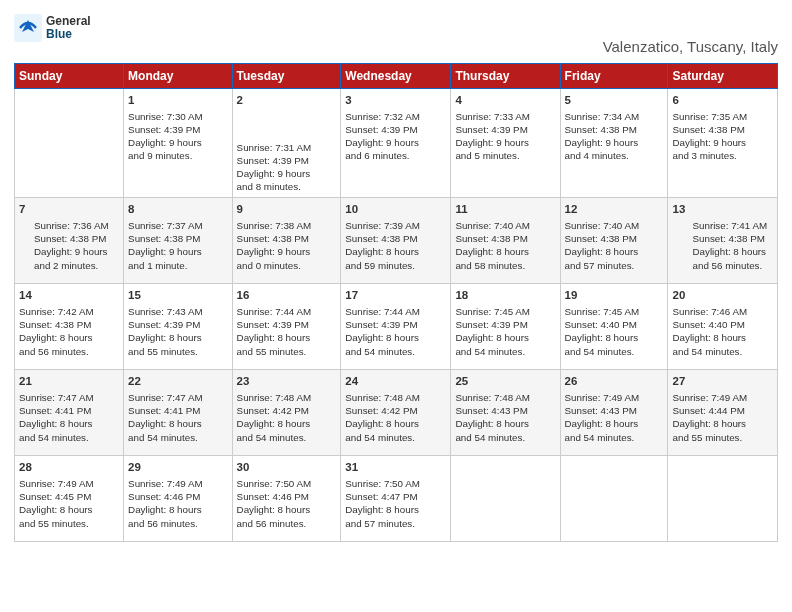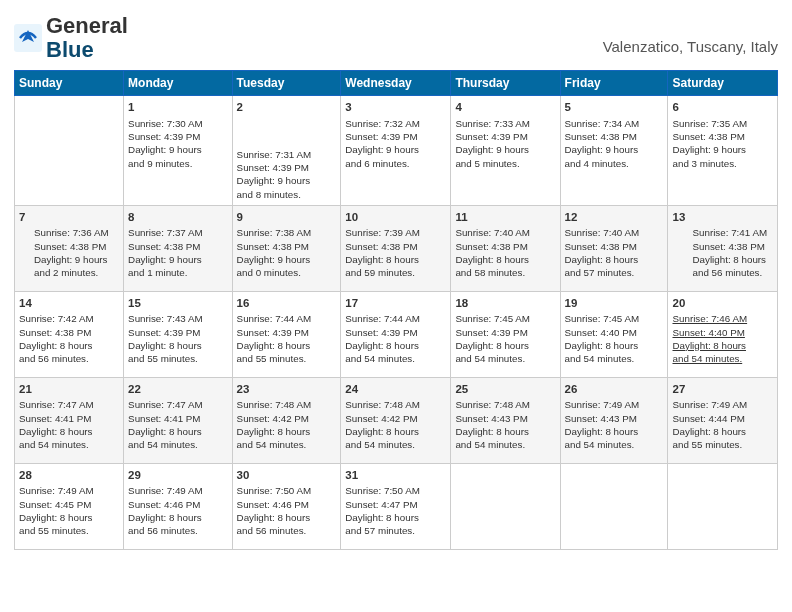--- a/index.html
+++ b/index.html
@@ -22,21 +22,21 @@
       margin-bottom: 8px;
     }
     .logo {
       display: flex;
       align-items: center;
       margin-top: 4px;
     }
     .logo-text {
       display: flex;
       flex-direction: column;
-      font-size: 22px;
+      font-size: 12px;
       font-weight: bold;
       line-height: 1.1;
     }
     .logo-general { color: #333; }
     .logo-blue { color: #0c4a6e; }
     .logo-icon {
       width: 28px;
       height: 28px;
       margin-right: 4px;
     }
@@ -54,21 +54,21 @@
       color: #555;
       margin-top: 28px;
     }
     .calendar {
       width: 100%;
       border-collapse: collapse;
       border: 1px solid #ccc;
       font-size: 10.5px;
     }
     .calendar thead th {
-      background: #0369a1;
+      background: #b91c1c;
       color: #fff;
       padding: 5px 4px;
       text-align: left;
       font-size: 12px;
       font-weight: bold;
       border: 1px solid #1565c0;
     }
     .calendar tbody td {
       vertical-align: top;
       padding: 4px 4px;
@@ -267,21 +267,21 @@
           </td>
           <td>
             <span class="day-num">19</span>
             <div class="day-info" style="white-space: pre-line;">Sunrise: 7:45 AM
 Sunset: 4:40 PM
 Daylight: 8 hours
 and 54 minutes.</div>
           </td>
           <td>
             <span class="day-num">20</span>
-            <div class="day-info" style="white-space: pre-line; text-decoration: underline;">Sunrise: 7:46 AM
+            <div class="day-info" style="white-space: pre-line;">Sunrise: 7:46 AM
 Sunset: 4:40 PM
 Daylight: 8 hours
 and 54 minutes.</div>
           </td>
         </tr>
         <tr>
           <td>
             <span class="day-num">21</span>
             <div class="day-info" style="white-space: pre-line;">Sunrise: 7:47 AM
 Sunset: 4:41 PM

